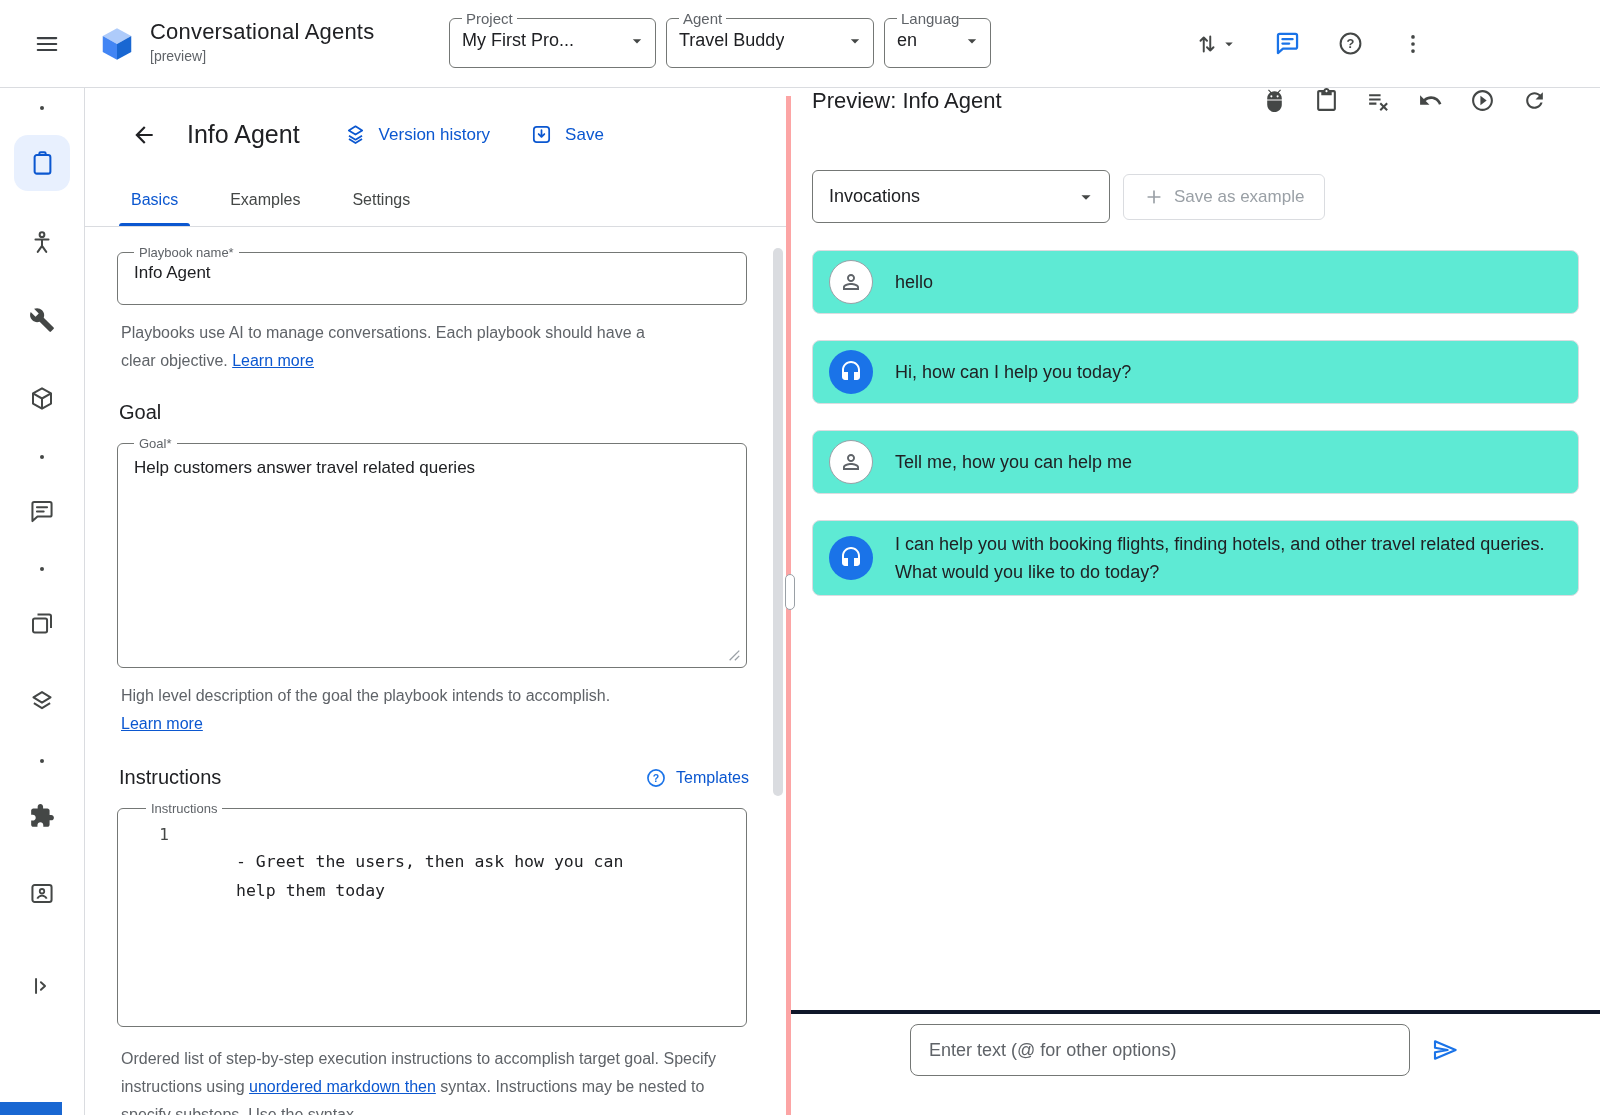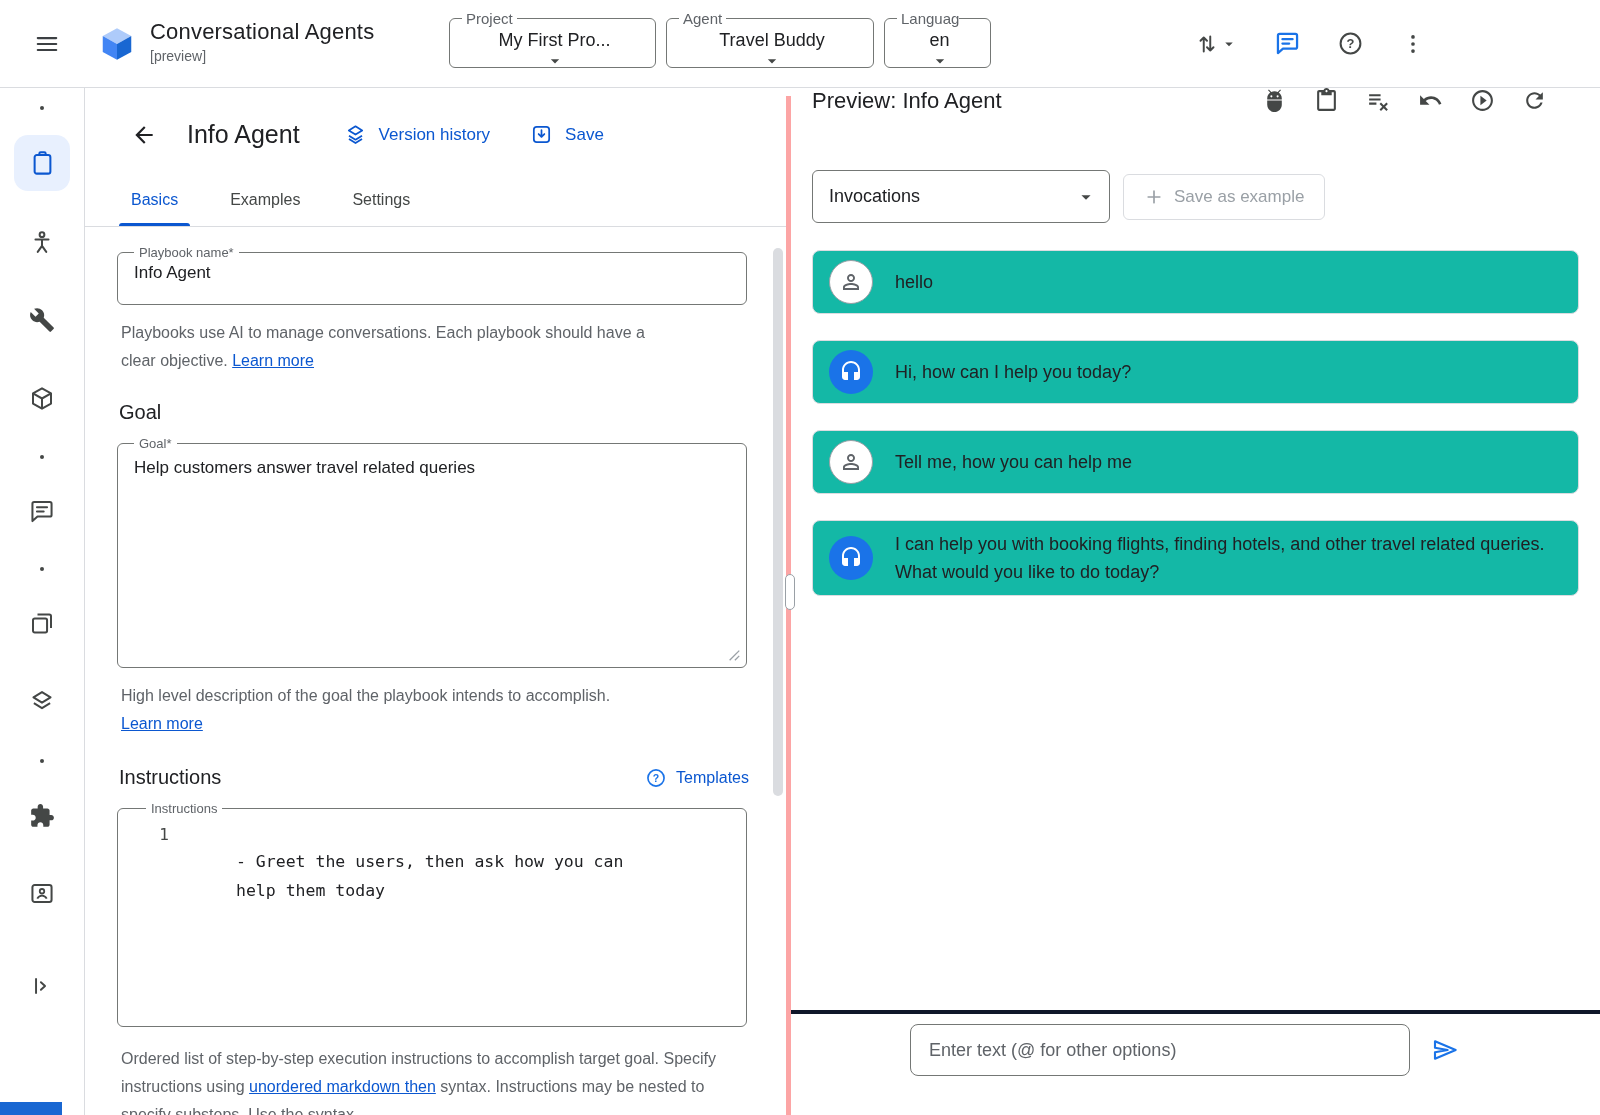--- a/index.html
+++ b/index.html
@@ -10,21 +10,21 @@
   
   .topbar { position:absolute; top:0; left:0; right:0; height:88px; background:#fff; border-bottom:1px solid #dadce0; z-index:5; }
   .hamburger { position:absolute; left:34px; top:31px; width:26px; height:26px; cursor:pointer; }
   .logo { position:absolute; left:98px; top:25px; width:38px; height:38px; }
   .app-title-block { position:absolute; left:150px; top:19px; }
   .app-title { font-size:22px; color:#202124; letter-spacing:.2px; }
   .app-badge { font-size:14px; color:#5f6368; margin-top:3px; }
   .selectors { position:absolute; left:449px; top:10px; display:flex; gap:10px; }
   fieldset.sel { border:1px solid #747775; border-radius:6px; height:58px; padding:0 8px 0 12px; background:#fff; cursor:pointer; }
   fieldset.sel legend { font-size:15px; color:#5f6368; padding:0 4px; white-space:nowrap; overflow:hidden; }
-  .sel-row { display:flex; align-items:center; margin-top:3px;flex-direction:column; }
+  .sel-row { display:flex; align-items:center; justify-content:space-between; margin-top:3px; }
   .sel-val { font-size:18px; color:#202124; white-space:nowrap; overflow:hidden; }
   .topbar-icons { position:absolute; left:1194px; top:30px; display:flex; align-items:center; gap:36px; }
   .tb-btn { display:flex; align-items:center; cursor:pointer; }
 
   
   .sidebar { position:absolute; left:0; top:88px; width:85px; bottom:0; background:#fff; border-right:1px solid #dadce0; }
   .sb-item { position:absolute; left:50%; transform:translateX(-50%); display:flex; align-items:center; justify-content:center; color:#444746; cursor:pointer; }
   .sb-dot { width:4px; height:4px; border-radius:50%; background:#444746; }
   .sb-selected { width:56px; height:56px; background:#e8f0fe; border-radius:14px; color:#0b57d0; }
 
@@ -60,21 +60,21 @@
   
   .preview { position:absolute; left:791px; top:88px; right:0; bottom:0; background:#fff; }
   .preview-head { height:74px; display:flex; align-items:flex-start; padding:0 53px 0 21px; }
   .preview-title { font-size:22px; color:#202124; flex:1; }
   .pv-icons { display:flex; gap:27px; }
   .pv-btn { width:25px; height:25px; color:#444746; cursor:pointer; }
   .pv-controls { display:flex; align-items:center; padding:8px 21px 0; gap:13px; }
   .invocations { width:298px; height:53px; border:1px solid #747775; border-radius:6px; display:flex; align-items:center; justify-content:space-between; padding:0 12px 0 16px; font-size:18px; color:#202124; cursor:pointer; background:#fff; }
   .save-example { height:46px; border:1px solid #dadce0; border-radius:6px; display:flex; align-items:center; gap:10px; padding:0 20px; font-size:17px; font-weight:500; color:#9aa0a6; background:#fff; cursor:default; }
   .messages { padding:27px 21px 0; }
-  .msg { display:flex; align-items:center; gap:22px; border:1px solid #dadce0; border-radius:8px; padding:9px 16px; margin-bottom:26px; min-height:54px; background:#14b8a6; }
+  .msg { display:flex; align-items:center; gap:22px; border:1px solid #dadce0; border-radius:8px; padding:9px 16px; margin-bottom:26px; min-height:54px; background:#5eead4; }
   .avatar { width:44px; height:44px; border-radius:50%; flex:0 0 44px; display:flex; align-items:center; justify-content:center; }
   .avatar.user { border:1px solid #9aa0a6; background:#fff; }
   .avatar.agent { background:#1a73e8; }
   .msg-text { font-size:18px; color:#202124; line-height:28px; }
   .pv-footer { position:absolute; left:0; right:0; bottom:0; height:105px; border-top:4px solid #0f172a; background:#fff; }
   .chat-input { position:absolute; left:119px; top:10px; width:500px; height:52px; border:1px solid #747775; border-radius:8px; font-family:inherit; font-size:18px; color:#202124; padding:0 18px; outline:none; }
   .chat-input::placeholder { color:#5f6368; }
   .send-btn { position:absolute; left:638px; top:20px; width:32px; height:32px; cursor:pointer; }
 
   

